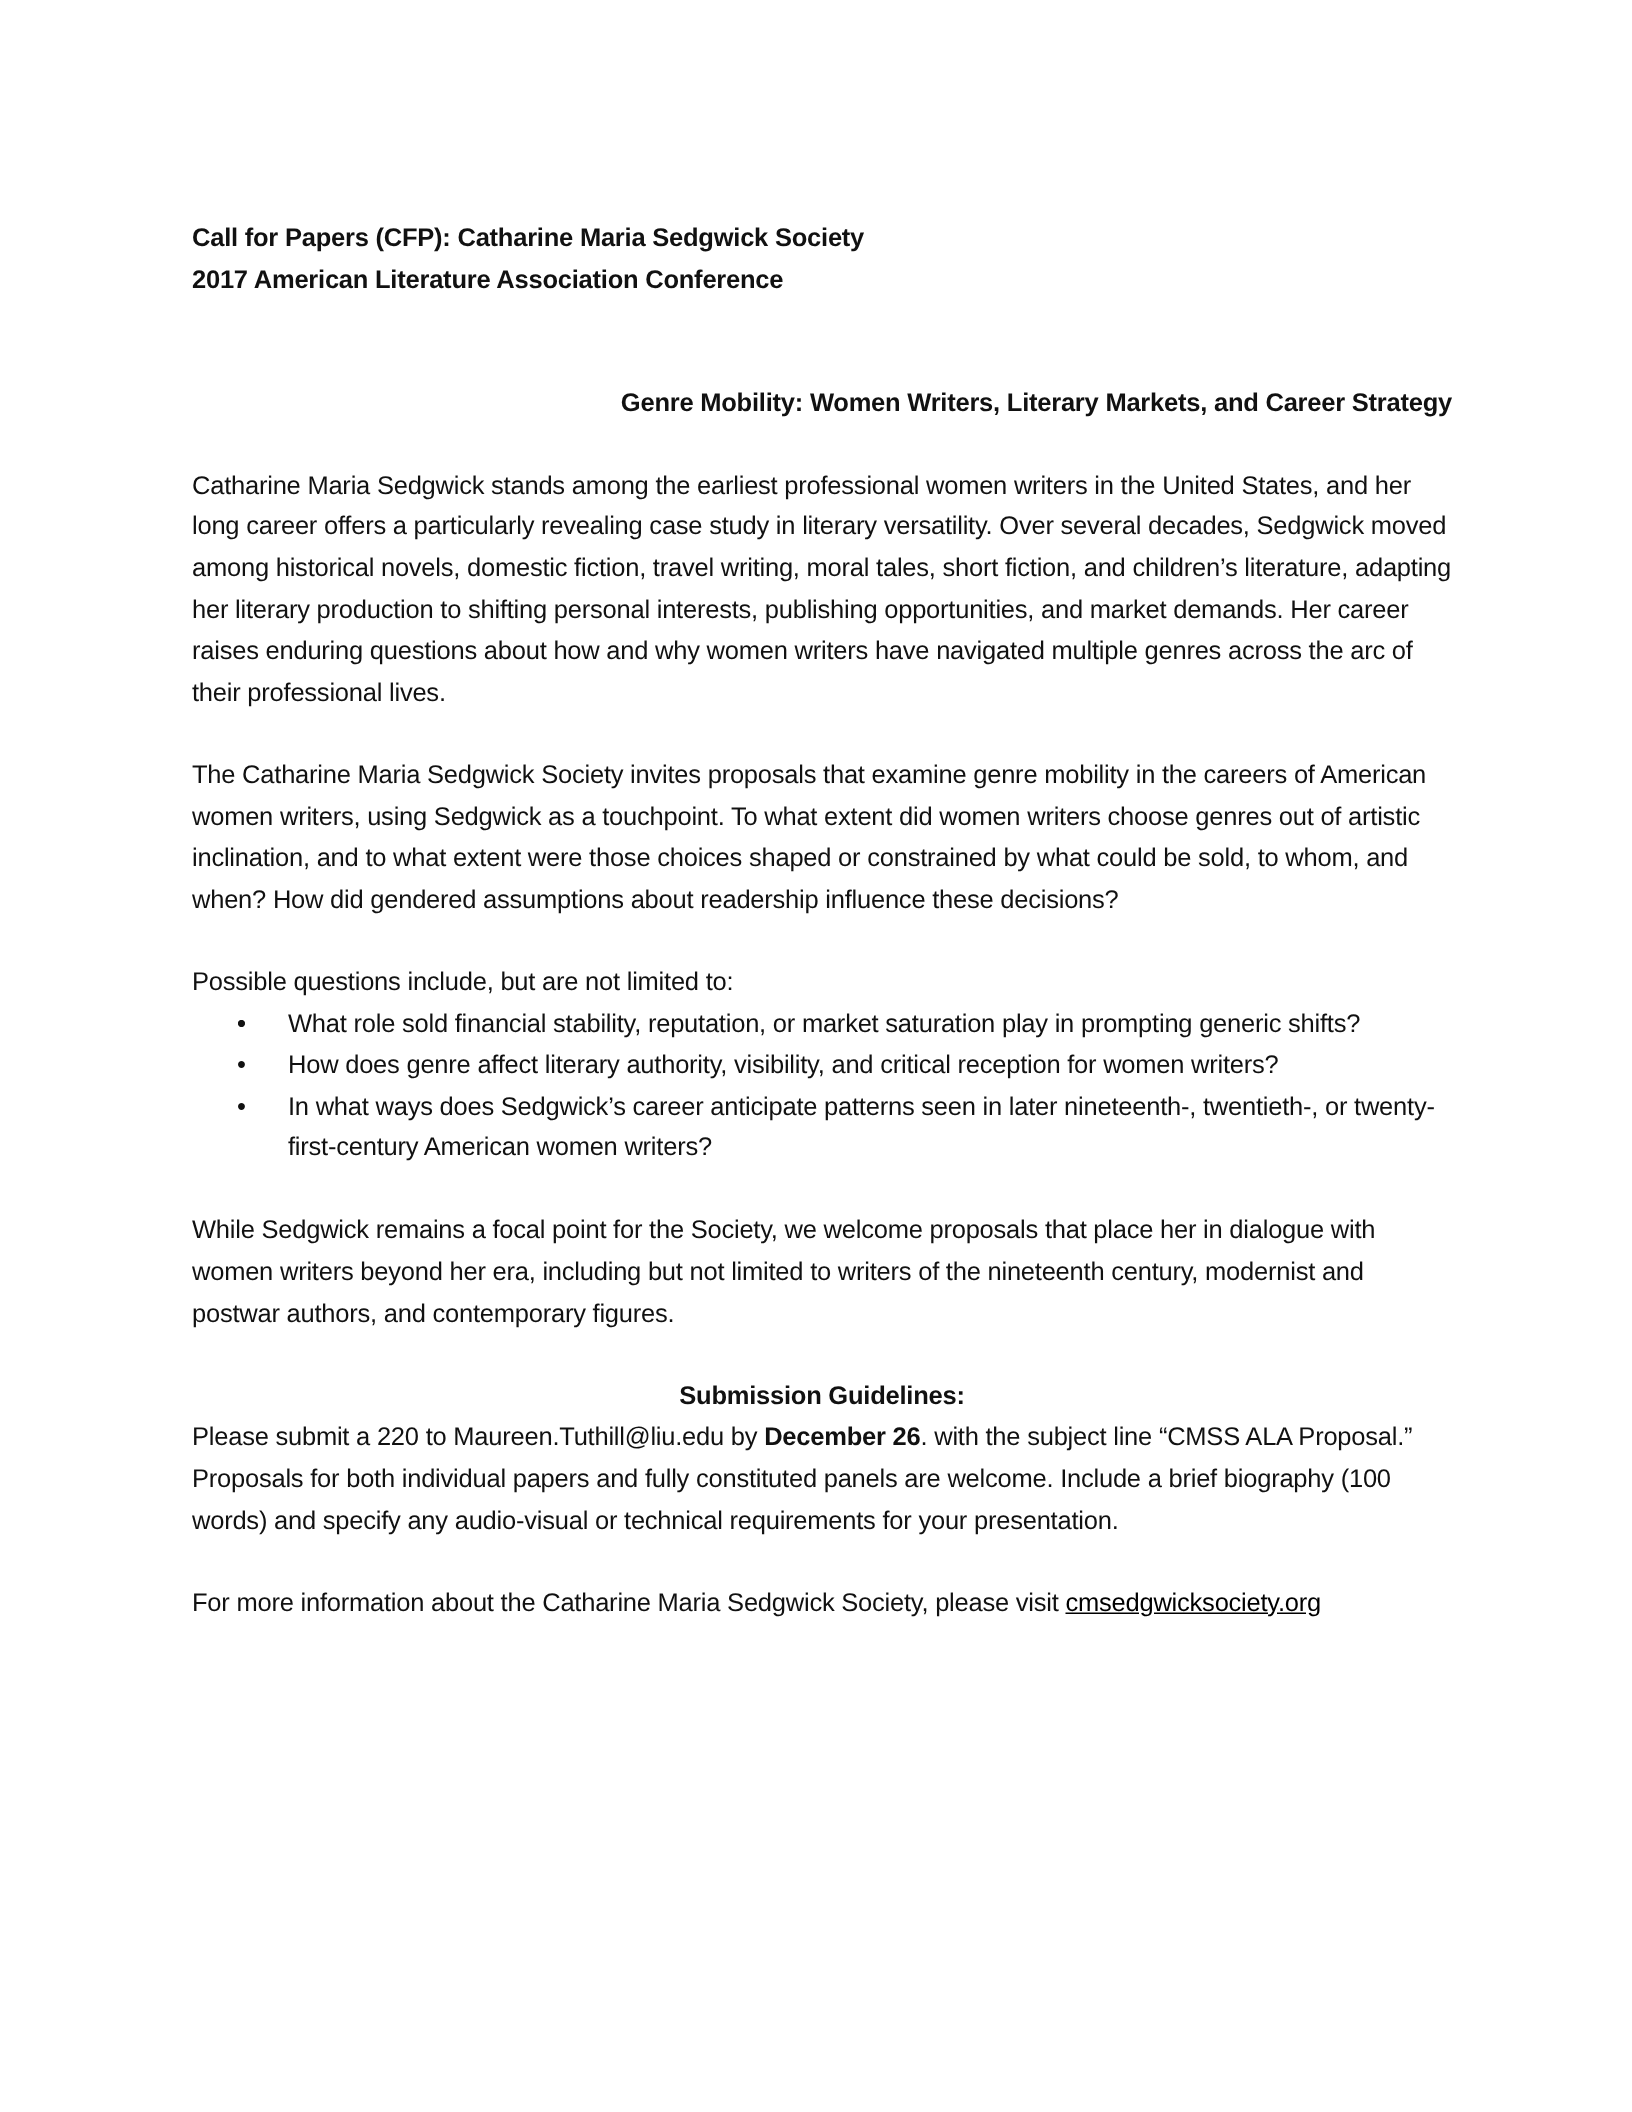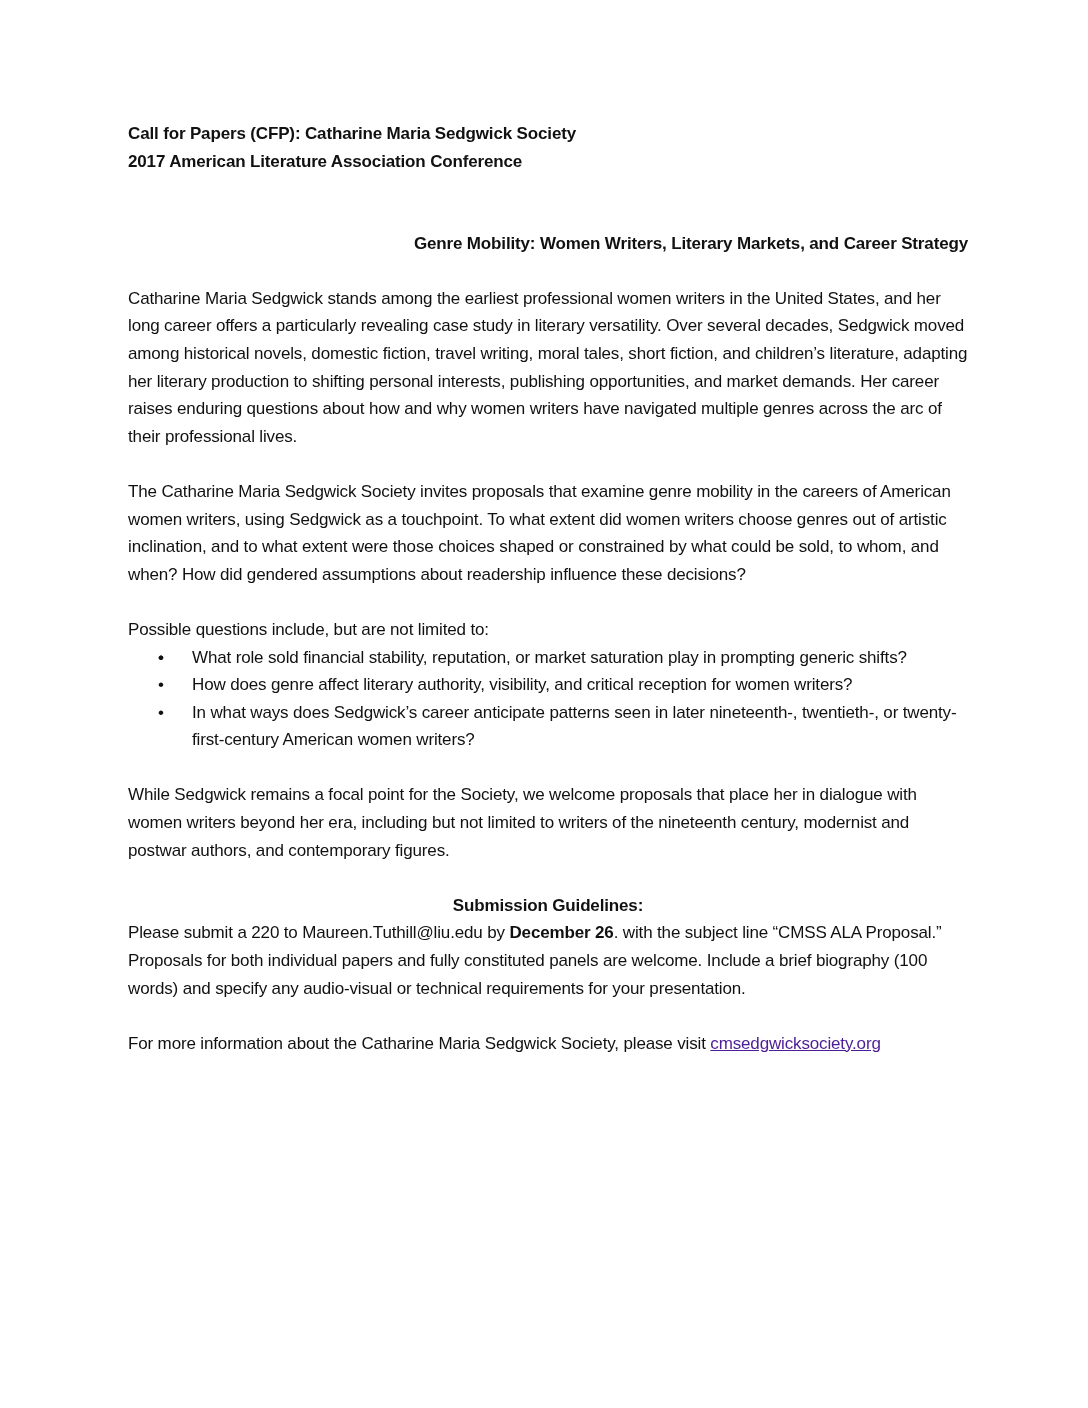--- a/index.html
+++ b/index.html
@@ -1,31 +1,31 @@
 <!DOCTYPE html>
 <html><head>
   <meta charset="utf-8">
   <style>
     html, body { margin: 0; padding: 0; background: #ffffff; }
     body { width: 1088px; height: 1408px; position: relative; overflow: hidden; }
     .page {
-      position: absolute; left: 128px; top: 120px; width: 840px;
+      position: absolute; left: 128px; top: 145px; width: 840px;
       font-family: "Liberation Sans", sans-serif;
       font-size: 17px; line-height: 27.6px; color: #111111;
       letter-spacing: -0.15px;
     }
     .title-block { font-weight: bold; margin: 0; }
     .title-block div { margin: 0; }
     .subtitle { font-weight: bold; text-align: right; margin-top: 55px; margin-bottom: 27px; }
     p { margin: 0 0 27.6px 0; }
     ul { list-style: none; margin: 0 0 27.6px 0; padding: 0; }
     ul li { position: relative; padding-left: 64px; }
     ul li .bullet { position: absolute; left: 30px; top: 0; }
     .heading { font-weight: bold; text-align: center; }
-    a { color: #4c1d95; text-decoration: underline; }
+    a { color: #000000; text-decoration: underline; }
     b { font-weight: bold; }
   </style>
 </head>
 <body>
 
 <div class="page">
   <div class="title-block">
     <div>Call for Papers (CFP): Catharine Maria Sedgwick Society</div>
     <div>2017 American Literature Association Conference</div>
   </div>

